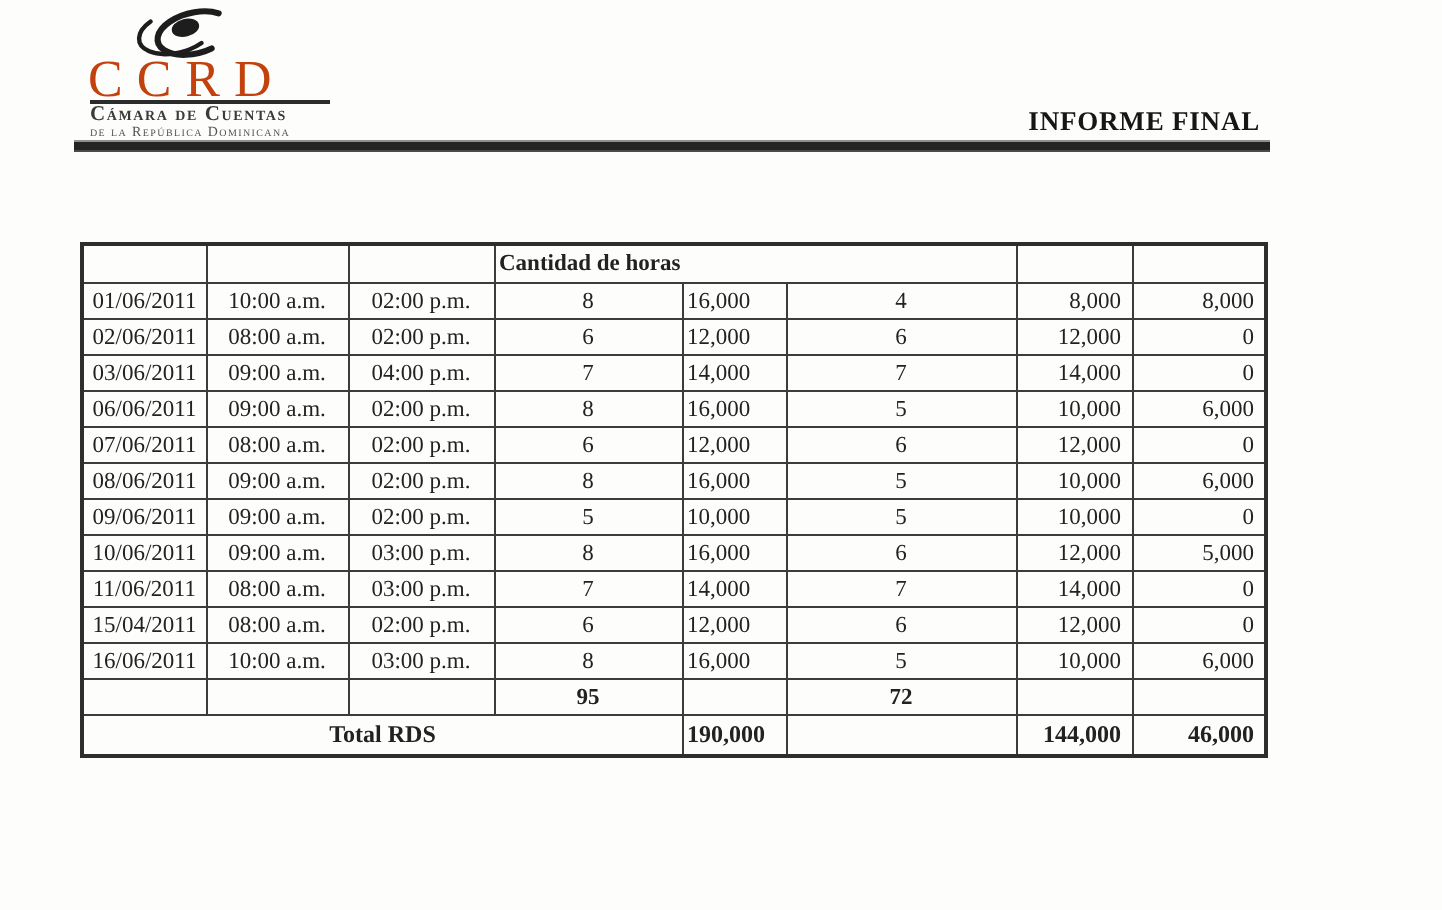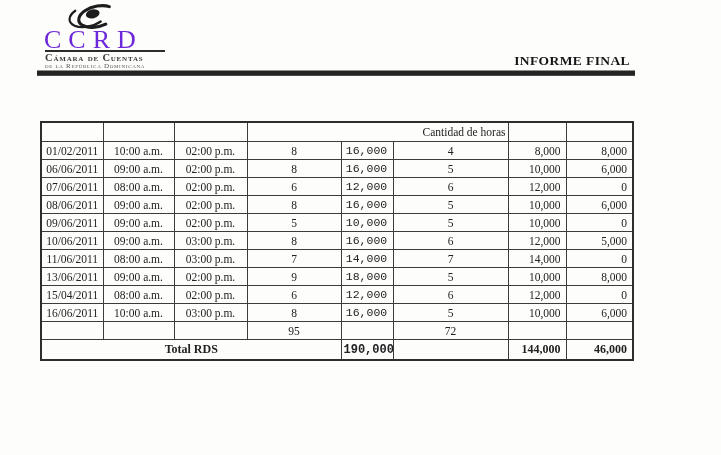--- a/index.html
+++ b/index.html
@@ -9,21 +9,21 @@
     background:#fdfdfc;
     overflow:hidden;
     font-family:"Liberation Serif", serif;
     color:#1e1e1e;
   }
   
   .logo-icon{position:absolute;left:64px;top:1px;width:56px;height:34px;}
   .logo-acronym{
     position:absolute;left:44px;top:27px;
     font-size:26px;line-height:26px;font-weight:normal;
-    letter-spacing:7px;color:#6d28d9;
+    letter-spacing:7px;color:#c2410c;
   }
   .logo-org{
     position:absolute;left:45px;top:50px;width:120px;
     border-top:2px solid #2c2c2c;padding-top:1px;
     font-variant:small-caps;font-weight:bold;
     font-size:10.5px;line-height:10px;letter-spacing:0.8px;color:#3b3b3b;
     white-space:nowrap;
   }
   .logo-sub{
     position:absolute;left:45px;top:63px;
@@ -44,27 +44,27 @@
     border-collapse:collapse;table-layout:fixed;
     font-size:11.5px;color:#222;
     border:2px solid #2e2e2e;
   }
   table.report th, table.report td{
     border:1px solid #3c3c3c;
     padding:0 2px;
     overflow:hidden;
     font-weight:normal;
   }
-  tr.ghdr th{height:18px;font-weight:normal;text-align:right;}
+  tr.ghdr th{height:18px;font-weight:bold;text-align:left;}
   tr.chdr th{height:30px;font-weight:bold;text-align:center;line-height:1.15;padding:1px 3px;}
   tr.drow td{height:17px;}
-  tr.srow td{height:17px;font-weight:normal;}
+  tr.srow td{height:17px;font-weight:bold;}
   tr.trow td{height:19px;font-weight:bold;font-size:12px;}
   .al-c{text-align:center;}
-  .al-r1{text-align:center;padding-right:3px !important;font-family:Liberation Mono, monospace;}
+  .al-r1{text-align:left;padding-right:3px !important;}
   .al-r2{text-align:right;padding-right:5px !important;margin-left:19px;}
 </style>
 </head>
 <body>
 
 <div class="page">
 
   <div>
     <svg class="logo-icon" viewBox="0 0 64 40" aria-hidden="true">
       <g transform="rotate(-14 32 20)" fill="none" stroke="#1d1d1d">
@@ -97,30 +97,50 @@
         <th></th>
         <th></th>
         <th></th>
         <th colspan="3">Cantidad de horas</th>
         <th></th>
         <th></th>
       </tr>
     </thead>
     <tbody>
         <tr class="drow">
-          <td class="al-c">01/02/2011</td>
+          <td class="al-c">01/06/2011</td>
           <td class="al-c">10:00 a.m.</td>
           <td class="al-c">02:00 p.m.</td>
           <td class="al-c">8</td>
           <td class="al-r1">16,000</td>
           <td class="al-c">4</td>
           <td class="al-r2">8,000</td>
           <td class="al-r2">8,000</td>
         </tr>
         <tr class="drow">
+          <td class="al-c">02/06/2011</td>
+          <td class="al-c">08:00 a.m.</td>
+          <td class="al-c">02:00 p.m.</td>
+          <td class="al-c">6</td>
+          <td class="al-r1">12,000</td>
+          <td class="al-c">6</td>
+          <td class="al-r2">12,000</td>
+          <td class="al-r2">0</td>
+        </tr>
+        <tr class="drow">
+          <td class="al-c">03/06/2011</td>
+          <td class="al-c">09:00 a.m.</td>
+          <td class="al-c">04:00 p.m.</td>
+          <td class="al-c">7</td>
+          <td class="al-r1">14,000</td>
+          <td class="al-c">7</td>
+          <td class="al-r2">14,000</td>
+          <td class="al-r2">0</td>
+        </tr>
+        <tr class="drow">
           <td class="al-c">06/06/2011</td>
           <td class="al-c">09:00 a.m.</td>
           <td class="al-c">02:00 p.m.</td>
           <td class="al-c">8</td>
           <td class="al-r1">16,000</td>
           <td class="al-c">5</td>
           <td class="al-r2">10,000</td>
           <td class="al-r2">6,000</td>
         </tr>
         <tr class="drow">
@@ -165,30 +185,20 @@
         </tr>
         <tr class="drow">
           <td class="al-c">11/06/2011</td>
           <td class="al-c">08:00 a.m.</td>
           <td class="al-c">03:00 p.m.</td>
           <td class="al-c">7</td>
           <td class="al-r1">14,000</td>
           <td class="al-c">7</td>
           <td class="al-r2">14,000</td>
           <td class="al-r2">0</td>
-        </tr>
-        <tr class="drow">
-          <td class="al-c">13/06/2011</td>
-          <td class="al-c">09:00 a.m.</td>
-          <td class="al-c">02:00 p.m.</td>
-          <td class="al-c">9</td>
-          <td class="al-r1">18,000</td>
-          <td class="al-c">5</td>
-          <td class="al-r2">10,000</td>
-          <td class="al-r2">8,000</td>
         </tr>
         <tr class="drow">
           <td class="al-c">15/04/2011</td>
           <td class="al-c">08:00 a.m.</td>
           <td class="al-c">02:00 p.m.</td>
           <td class="al-c">6</td>
           <td class="al-r1">12,000</td>
           <td class="al-c">6</td>
           <td class="al-r2">12,000</td>
           <td class="al-r2">0</td>

